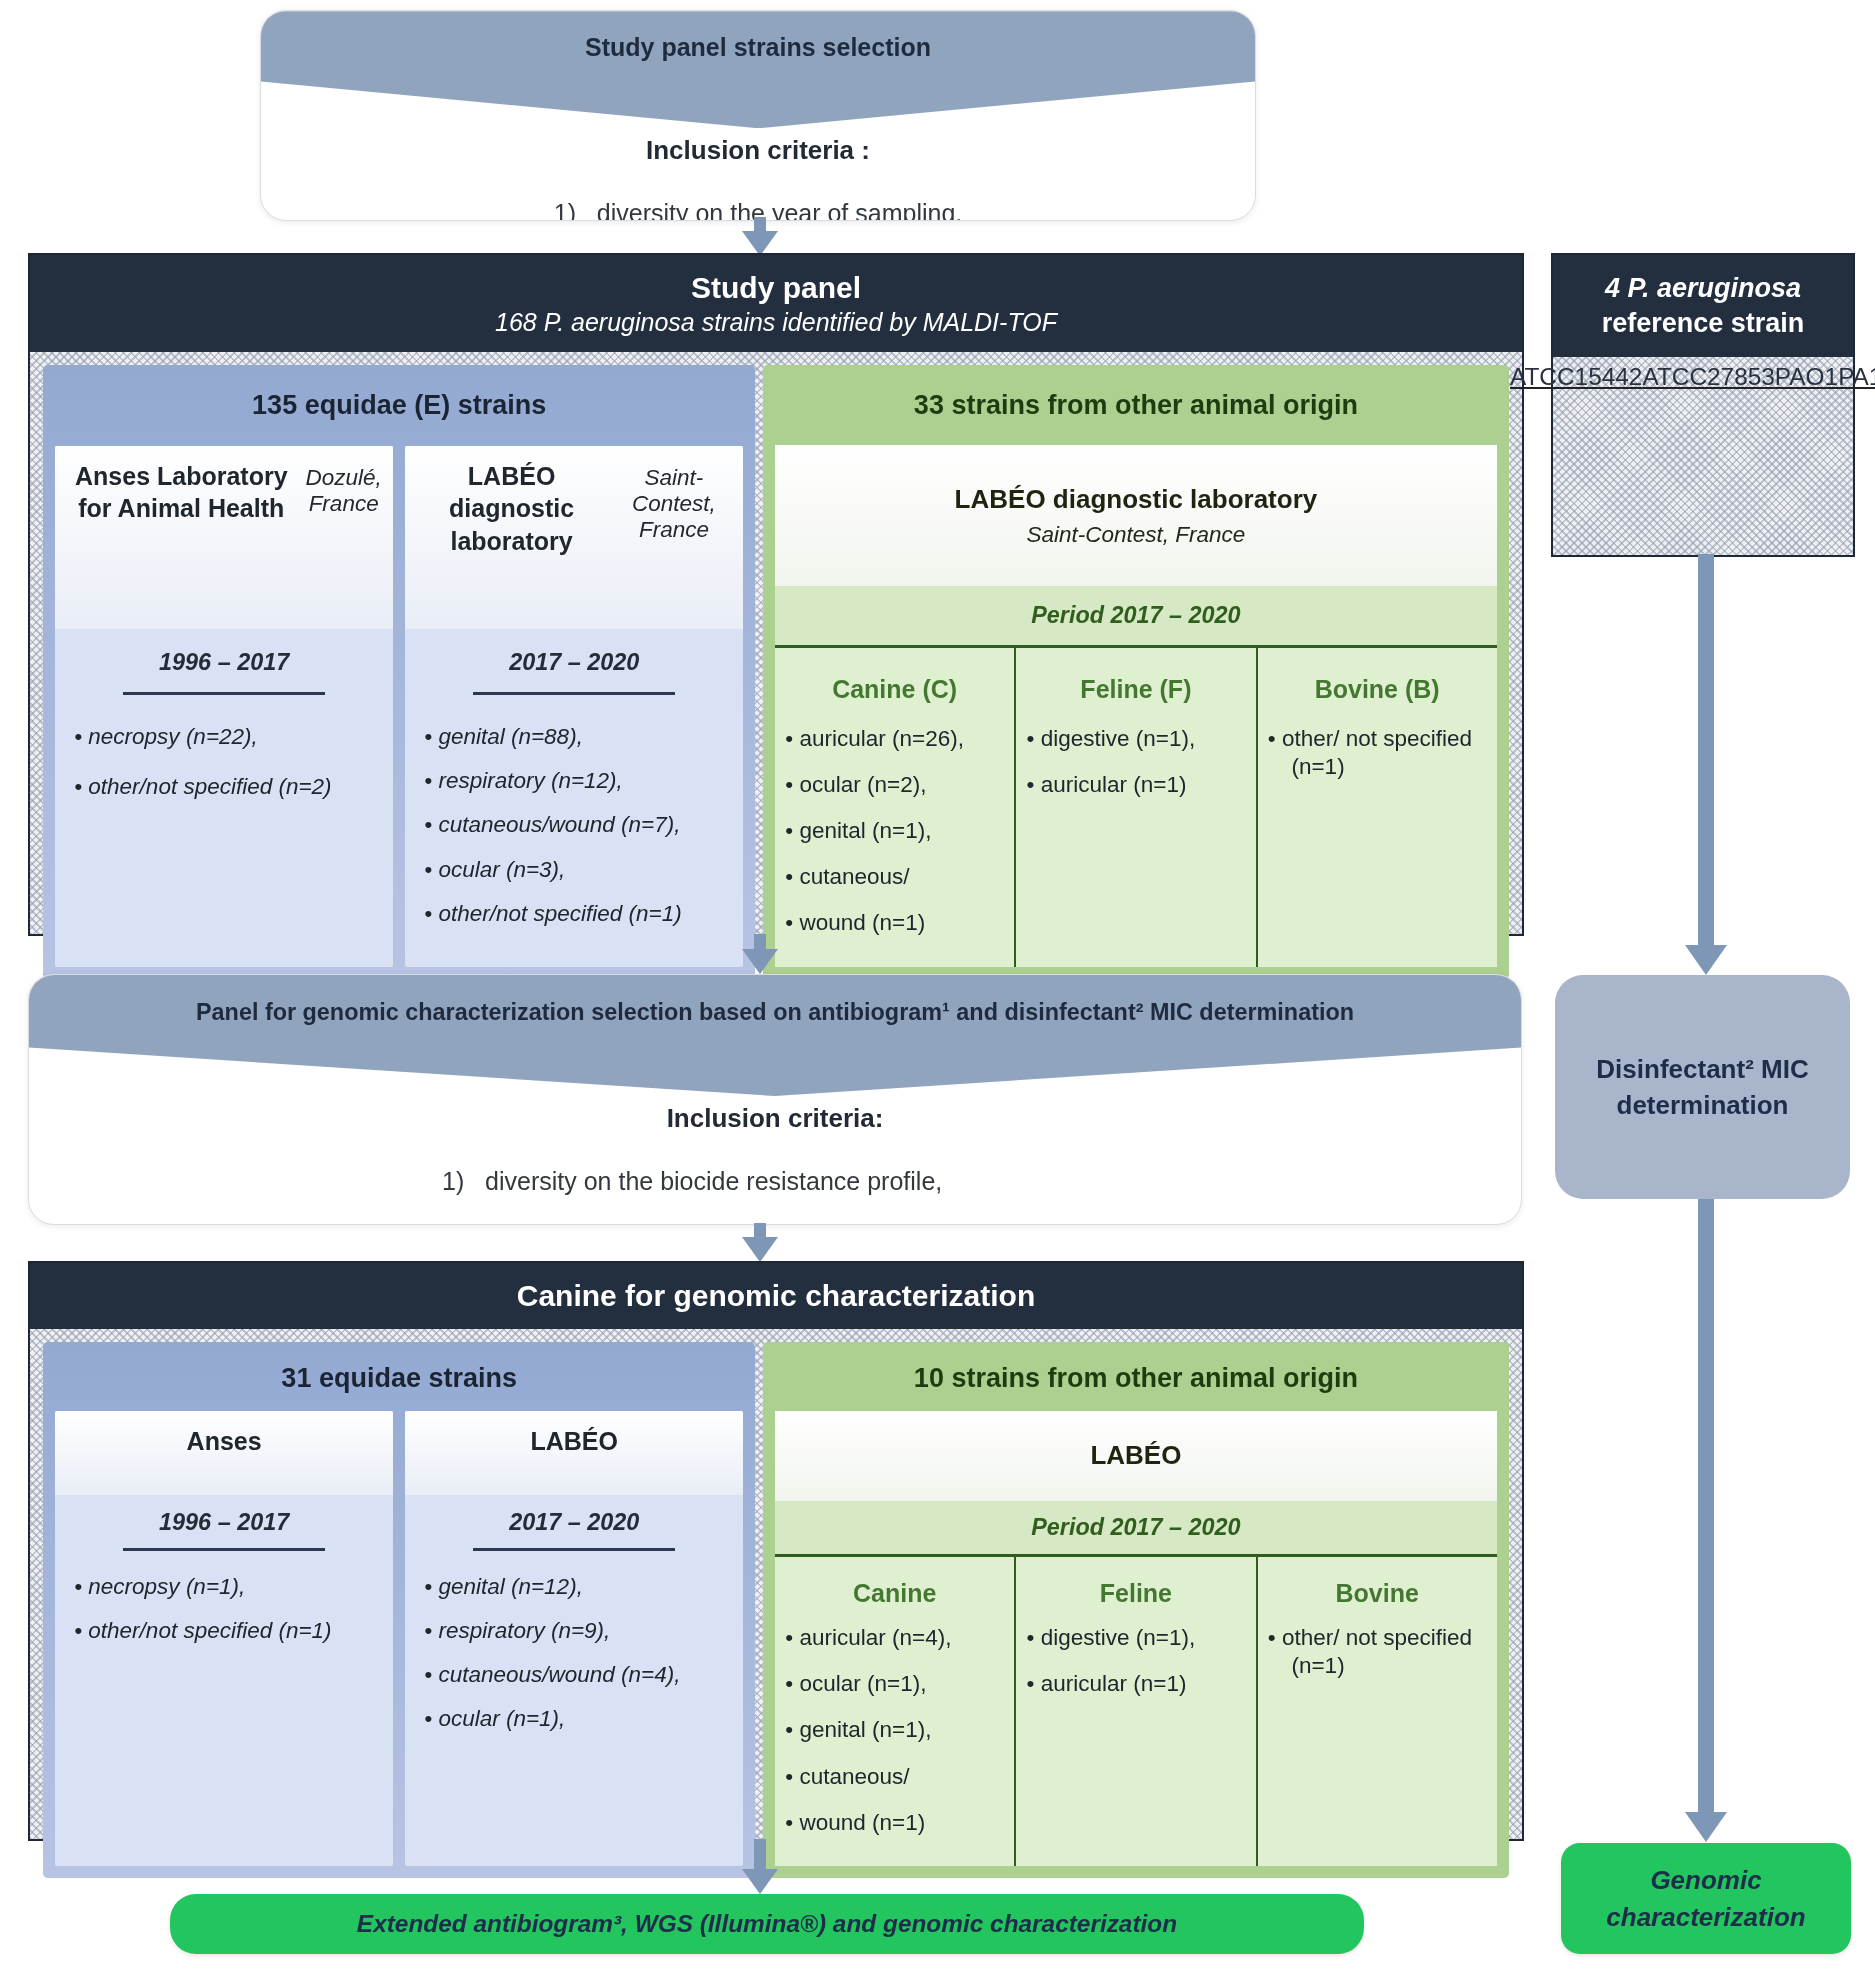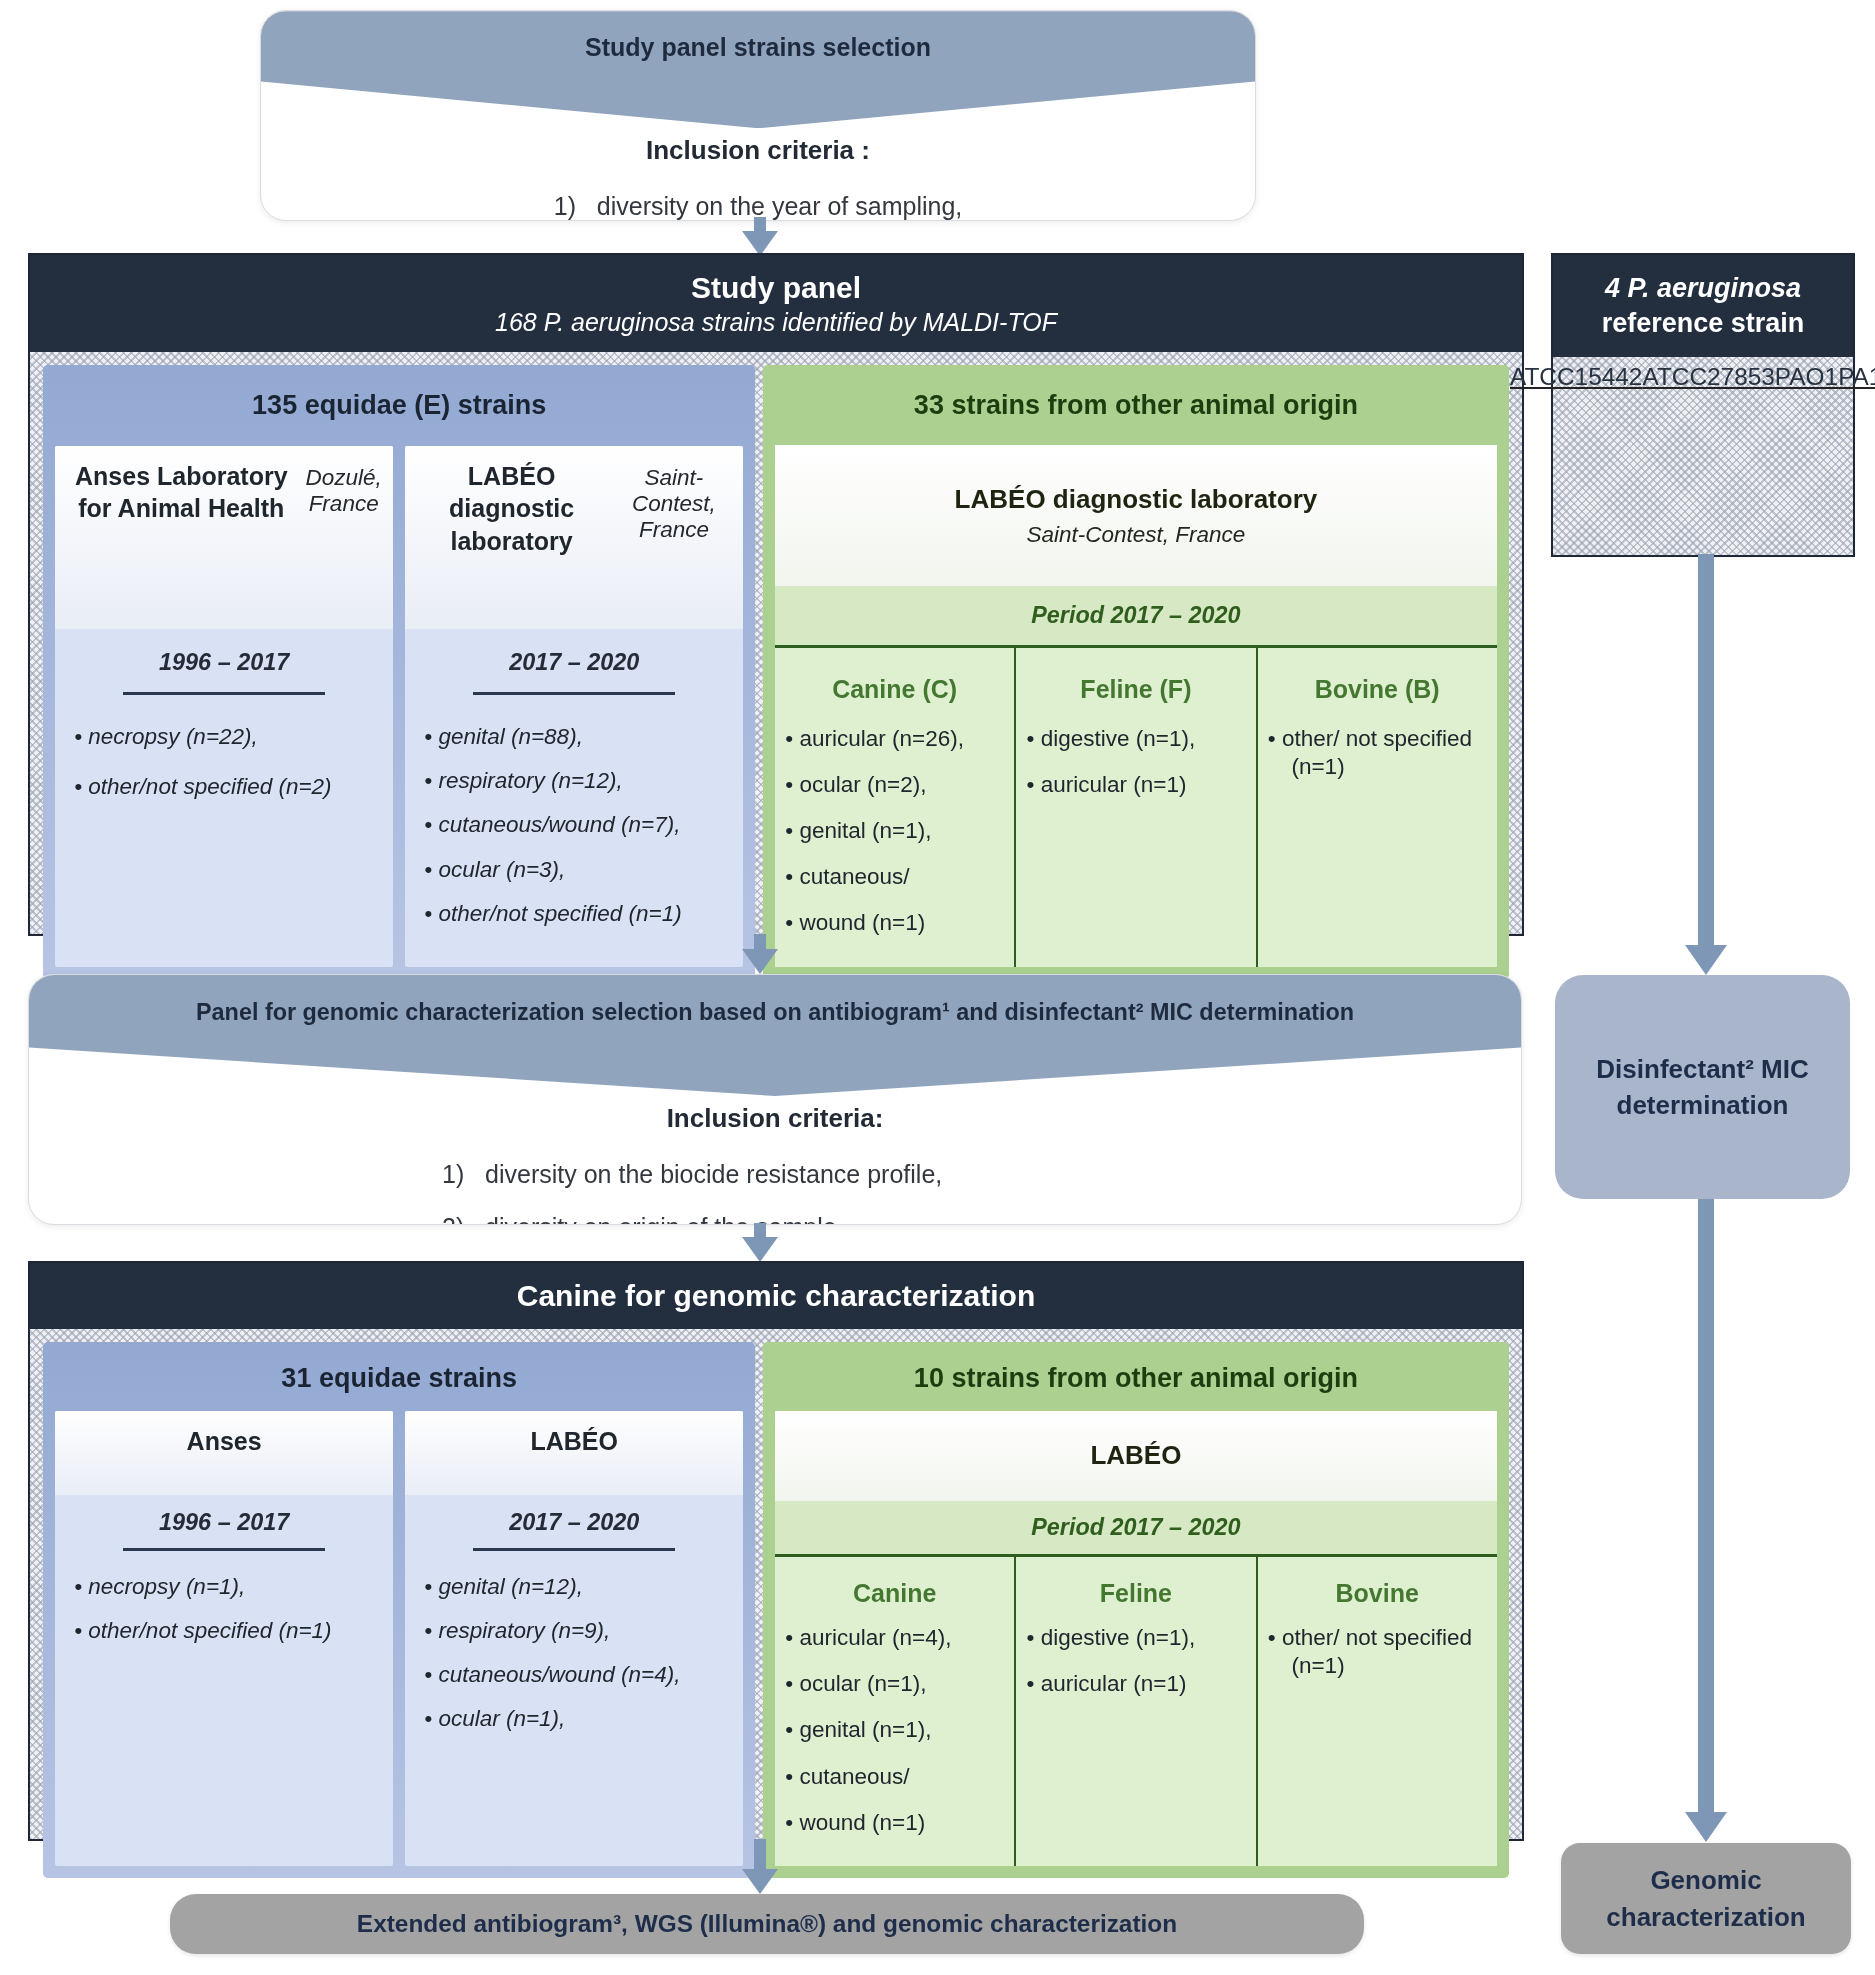--- a/index.html
+++ b/index.html
@@ -19,21 +19,21 @@
     overflow:hidden;box-shadow:0 1.9px 6.6px rgba(0,0,0,.08);
   }
   .ribbon{
     position:absolute;left:0;top:0;width:100%;background:#91a4bd;
     clip-path:polygon(0 0,100% 0,100% 60%,50% 100%,0 60%);
     display:flex;justify-content:center;color:#1e2a3d;font-weight:bold;
   }
   .ribbon-text{margin-top:21.6px;font-size:25px;}
   .crit-head{font-weight:bold;font-size:26px;color:#222a35;text-align:center;}
   .crit-list{display:flex;flex-direction:column;align-items:center;}
-  .crit{font-size:25px;color:#33383f;white-space:pre-wrap;line-height:1.0;margin-top:28px;}
+  .crit{font-size:25px;color:#33383f;white-space:pre-wrap;line-height:1.0;margin-top:35px;}
   
   .panel{position:absolute;border:2.8px solid #1d2735;display:flex;flex-direction:column;}
   .panel-header{background:#232e3e;color:#ffffff;text-align:center;padding:13px 4.7px 14px 4.7px;}
   .panel-title{font-size:30px;font-weight:bold;line-height:1.3;}
   .panel-subtitle{font-size:25px;font-style:italic;line-height:1.25;}
   .panel-body{flex:1;display:flex;gap:7.5px;padding:13px;}
   
   .blue-box{flex:48.8;background:linear-gradient(#93a9d2,#b7c4e4);border-radius:4.7px;
     padding:12.2px;display:flex;flex-direction:column;}
   .blue-header{font-size:27px;font-weight:bold;color:#1b2433;text-align:center;margin:13px 0 24.4px 0;}
@@ -72,23 +72,23 @@
   .ref-box{position:absolute;border:2.8px solid #1d2735;display:flex;flex-direction:column;}
   .ref-head{background:#232e3e;color:#ffffff;text-align:center;padding:16px 3.8px;}
   .ref-t1{font-size:27px;font-weight:bold;font-style:italic;line-height:1.3;}
   .ref-t2{font-size:27px;font-weight:bold;line-height:1.3;}
   .ref-body{flex:1;display:flex;flex-direction:row;justify-content:center;align-items:flex-start;text-decoration:underline;}
   .ref-line{font-size:24.4px;color:#27313f;line-height:1.65;}
   
   .step-box{position:absolute;background:#a9b5cb;border-radius:28px;display:flex;
     align-items:center;justify-content:center;text-align:center;
     font-size:26px;font-weight:bold;color:#1d2d4a;line-height:1.4;padding:0 19px;}
-  .bar{position:absolute;background:#a3a3a3;border-radius:26px;display:flex;align-items:center;
+  .bar{position:absolute;background:#22c55e;border-radius:26px;display:flex;align-items:center;
     justify-content:center;text-align:center;font-size:24.4px;font-weight:bold;color:#1d2d4a;
-    box-shadow:0 1.9px 4.7px rgba(0,0,0,.10);}
+    box-shadow:0 1.9px 4.7px rgba(0,0,0,.10);font-style:italic;}
   
   .arrow-v{position:absolute;display:flex;flex-direction:column;align-items:center;}
   .arrow-shaft{width:11.3px;background:#7e97b6;flex:1;}
   .arrow-head{width:0;height:0;border-left:18px solid transparent;border-right:18px solid transparent;
     border-top:25px solid #7e97b6;}
   .arrow-v.thick .arrow-shaft{width:16px;}
   .arrow-v.thick .arrow-head{border-left-width:21.6px;border-right-width:21.6px;border-top-width:30px;}
 </style>
 </head>
 <body>

